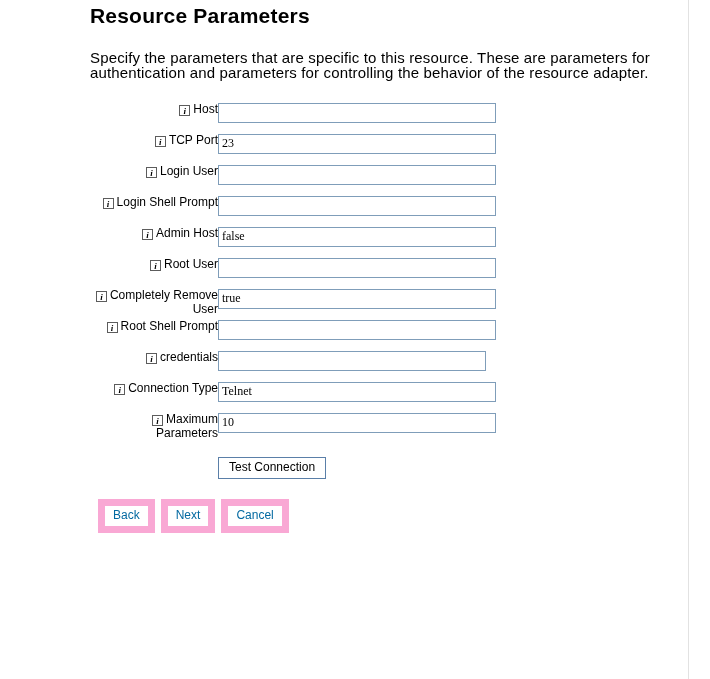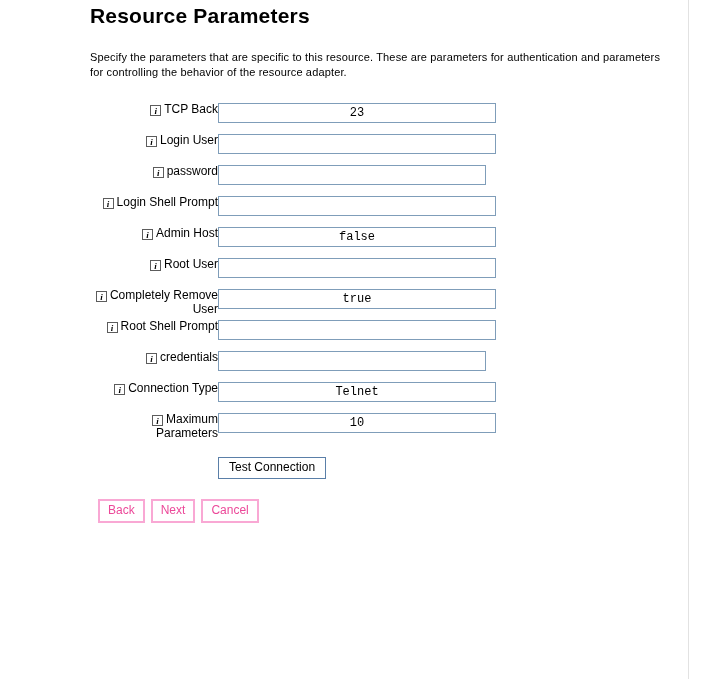--- a/index.html
+++ b/index.html
@@ -21,21 +21,21 @@
     width: 600px;
   }
   .page-title {
     font-size: 21px;
     font-weight: bold;
     letter-spacing: 0.2px;
     margin: 4px 0 0 0;
     color: #000;
   }
   .intro {
-    font-size: 11px;
+    font-size: 15px;
     line-height: 15px;
     margin: 22px 0 0 0;
     width: 585px;
     color: #000;
     letter-spacing: 0.15px;
   }
   .form {
     margin-top: 22px;
     border-collapse: collapse;
   }
@@ -76,30 +76,29 @@
     text-align: center;
     box-sizing: border-box;
   }
   .label-text {
     font-size: 12px;
   }
   .input-cell {
     padding-top: 1px;
   }
   input.txt {
-    font-family: Liberation Mono, monospace;
+    font-family: Liberation Serif, serif;
     font-size: 12px;
     color: #000;
     height: 20px;
     padding: 1px 3px;
     border: 1px solid #7f9db9;
     background: #ffffff;
     box-sizing: border-box;
     outline: none;
-    text-align: center;
   }
   .w-wide { width: 278px; }
   .w-narrow { width: 268px; }
   button.btn {
     font-family: "Liberation Sans", sans-serif;
     font-size: 12px;
     color: #000;
     background: #ffffff;
     border: 1px solid #5a7fa8;
     padding: 3px 10px 4px 10px;
@@ -109,23 +108,23 @@
   }
   .test-row td { padding-top: 14px; }
   .bottom-buttons {
     margin: 20px 0 0 8px;
     display: flex;
     gap: 6px;
   }
   button.btn-small {
     font-family: "Liberation Sans", sans-serif;
     font-size: 12px;
-    color: #ec4899;
-    background: #ffffff;
-    border: 2px solid #f9a8d4;
+    color: #0369a1;
+    background: #ffffff;
+    border: 7px solid #f9a8d4;
     padding: 3px 8px 4px 8px;
     cursor: pointer;
     line-height: 13px;
   }
   .right-rule {
     position: absolute;
     top: 0;
     left: 688px;
     width: 1px;
     height: 679px;
@@ -138,47 +137,47 @@
 <div class="right-rule"></div>
 
 <div class="page">
 
   <h1 class="page-title">Resource Parameters</h1>
 
   <p class="intro">Specify the parameters that are specific to this resource. These are parameters for authentication and parameters for controlling the behavior of the resource adapter.</p>
 
   <table class="form">
     <tbody>
-
-      <tr>
-        <td class="label-cell">
-          <span class="info-icon">i</span><span class="label-text">TCP Back</span>
+      <tr>
+        <td class="label-cell">
+          <span class="info-icon">i</span><span class="label-text">Host</span>
+        </td>
+        <td class="input-cell">
+          <input class="txt w-wide" type="text" value="" style="">
+        </td>
+      </tr>
+
+      <tr>
+        <td class="label-cell">
+          <span class="info-icon">i</span><span class="label-text">TCP Port</span>
         </td>
         <td class="input-cell">
           <input class="txt w-wide" type="text" value="23" style="">
         </td>
       </tr>
 
       <tr>
         <td class="label-cell">
           <span class="info-icon">i</span><span class="label-text">Login User</span>
         </td>
         <td class="input-cell">
           <input class="txt w-wide" type="text" value="" style="">
         </td>
       </tr>
 
-      <tr>
-        <td class="label-cell">
-          <span class="info-icon">i</span><span class="label-text">password</span>
-        </td>
-        <td class="input-cell">
-          <input class="txt w-narrow" type="text" value="" style="">
-        </td>
-      </tr>
 
       <tr>
         <td class="label-cell wrap">
           <span class="info-icon">i</span><span class="label-text">Login Shell Prompt</span>
         </td>
         <td class="input-cell">
           <input class="txt w-wide" type="text" value="" style="">
         </td>
       </tr>
 

